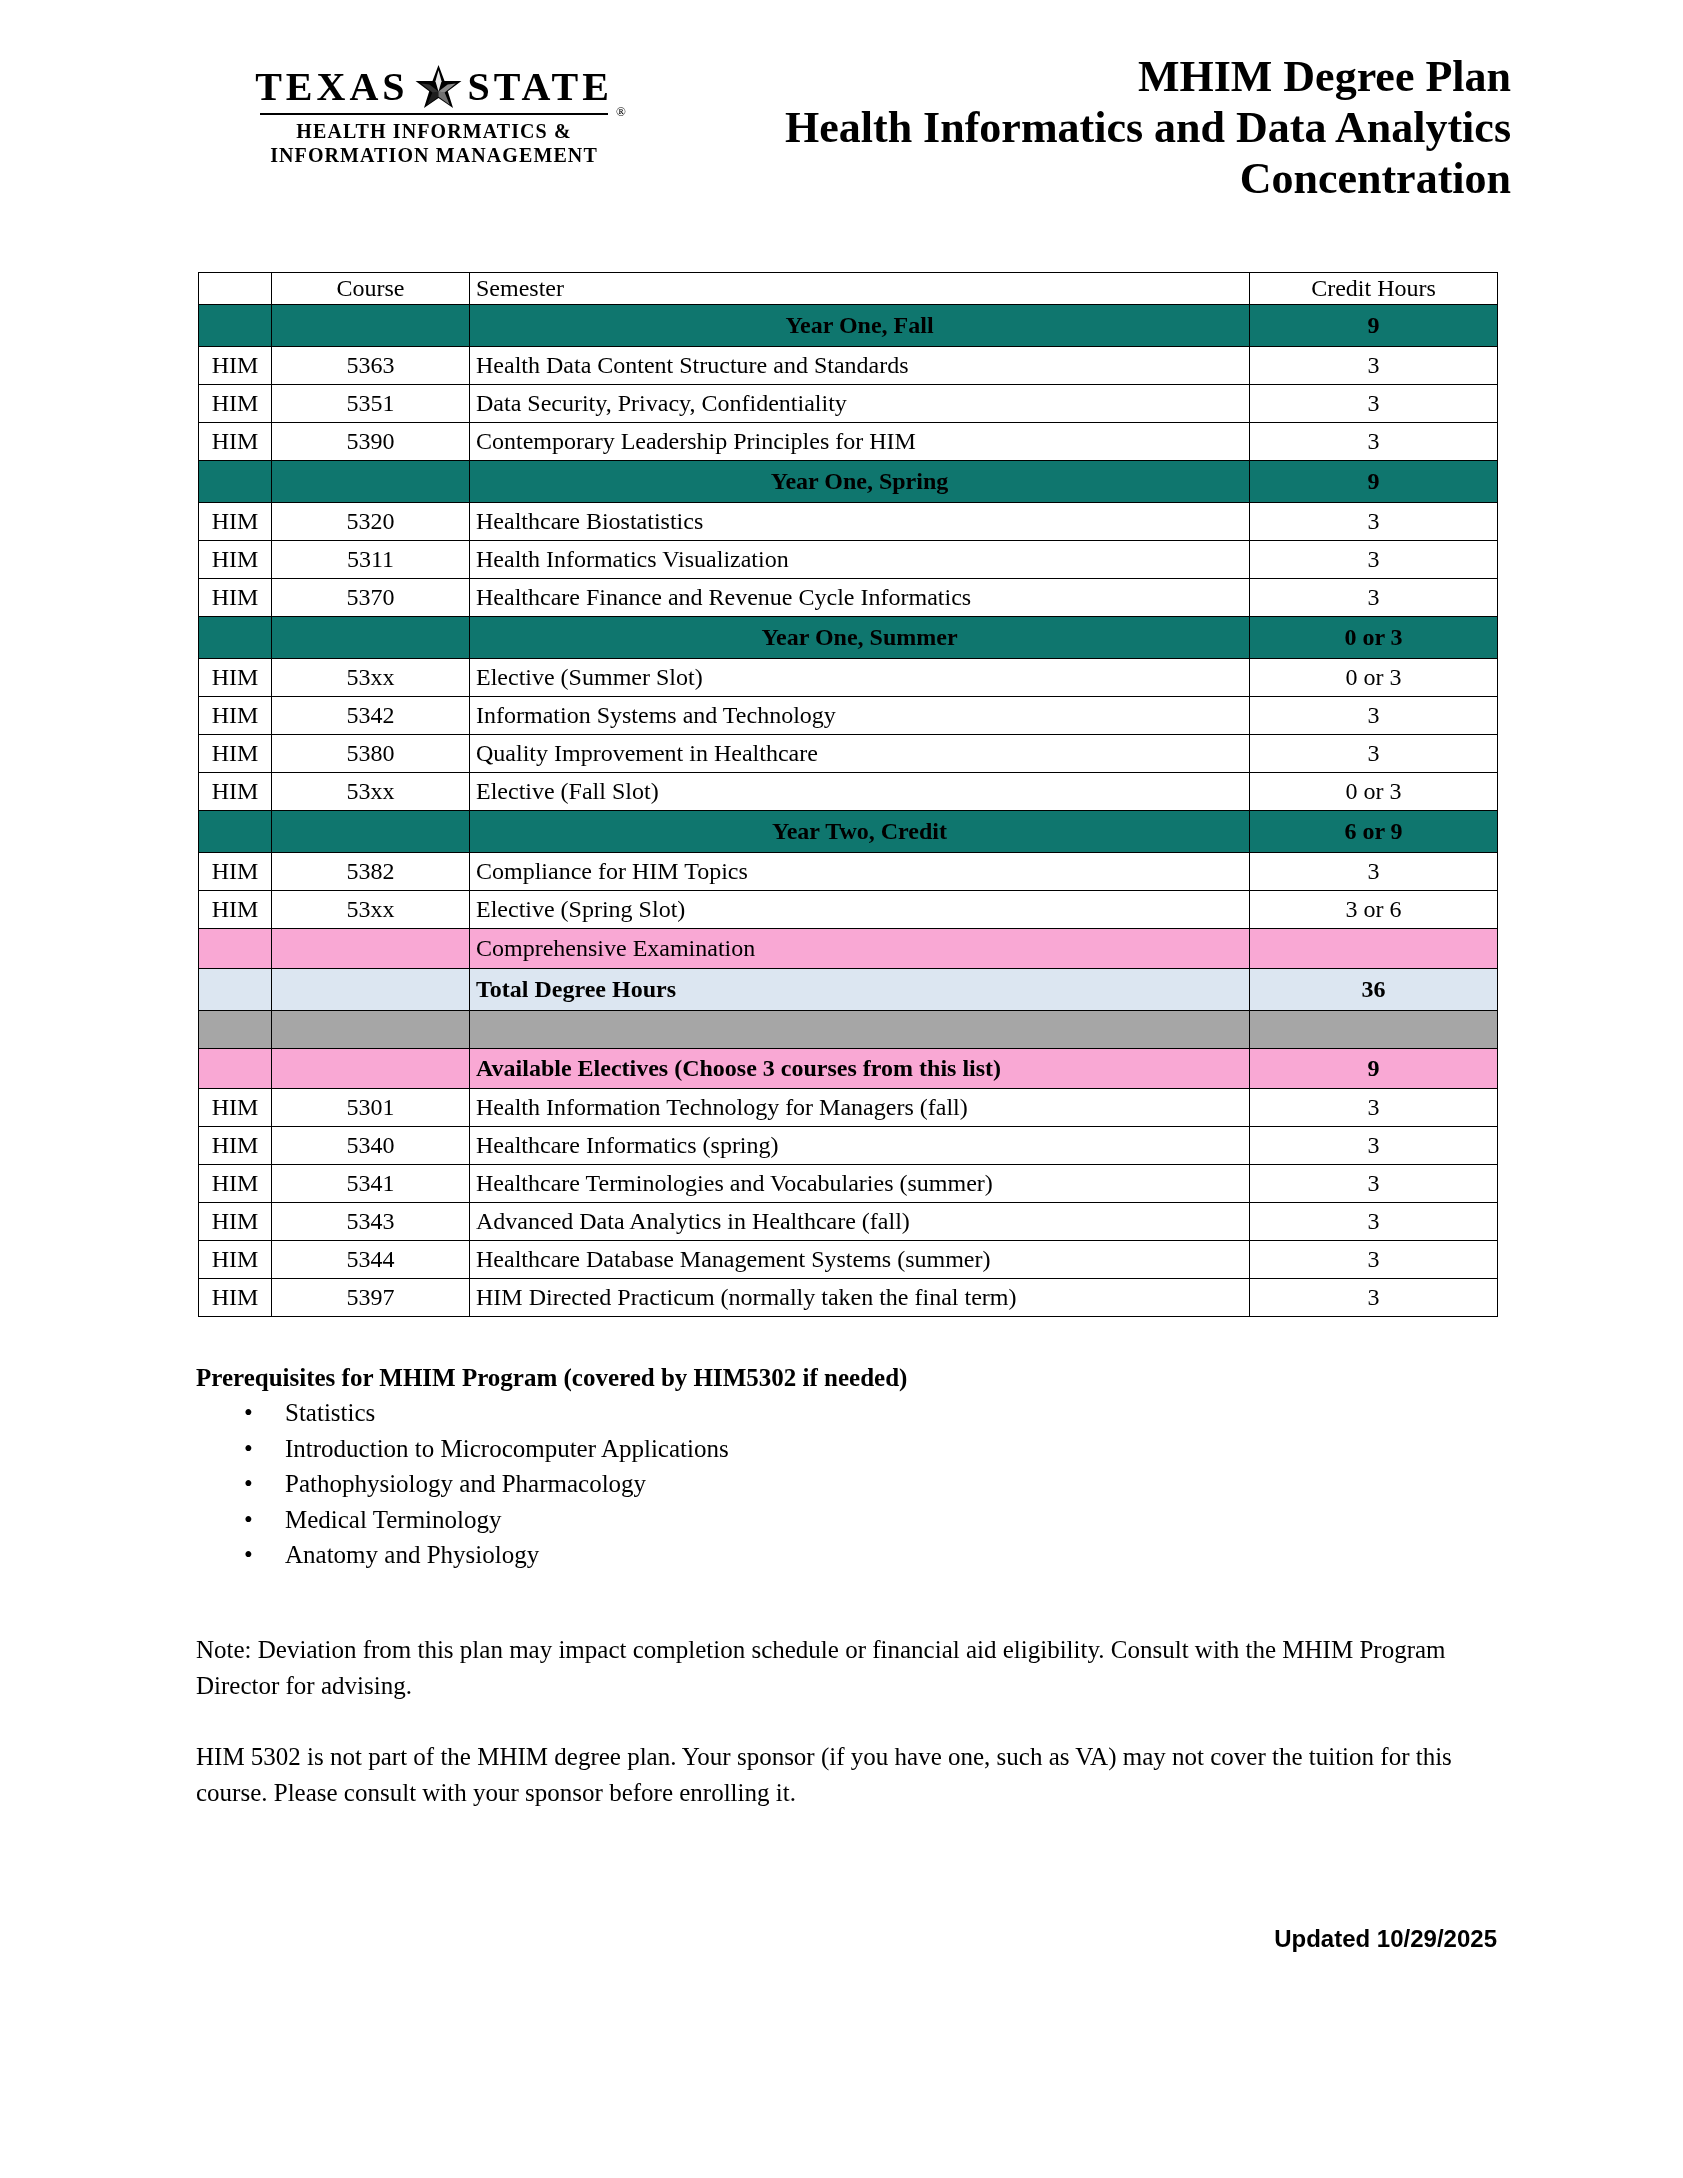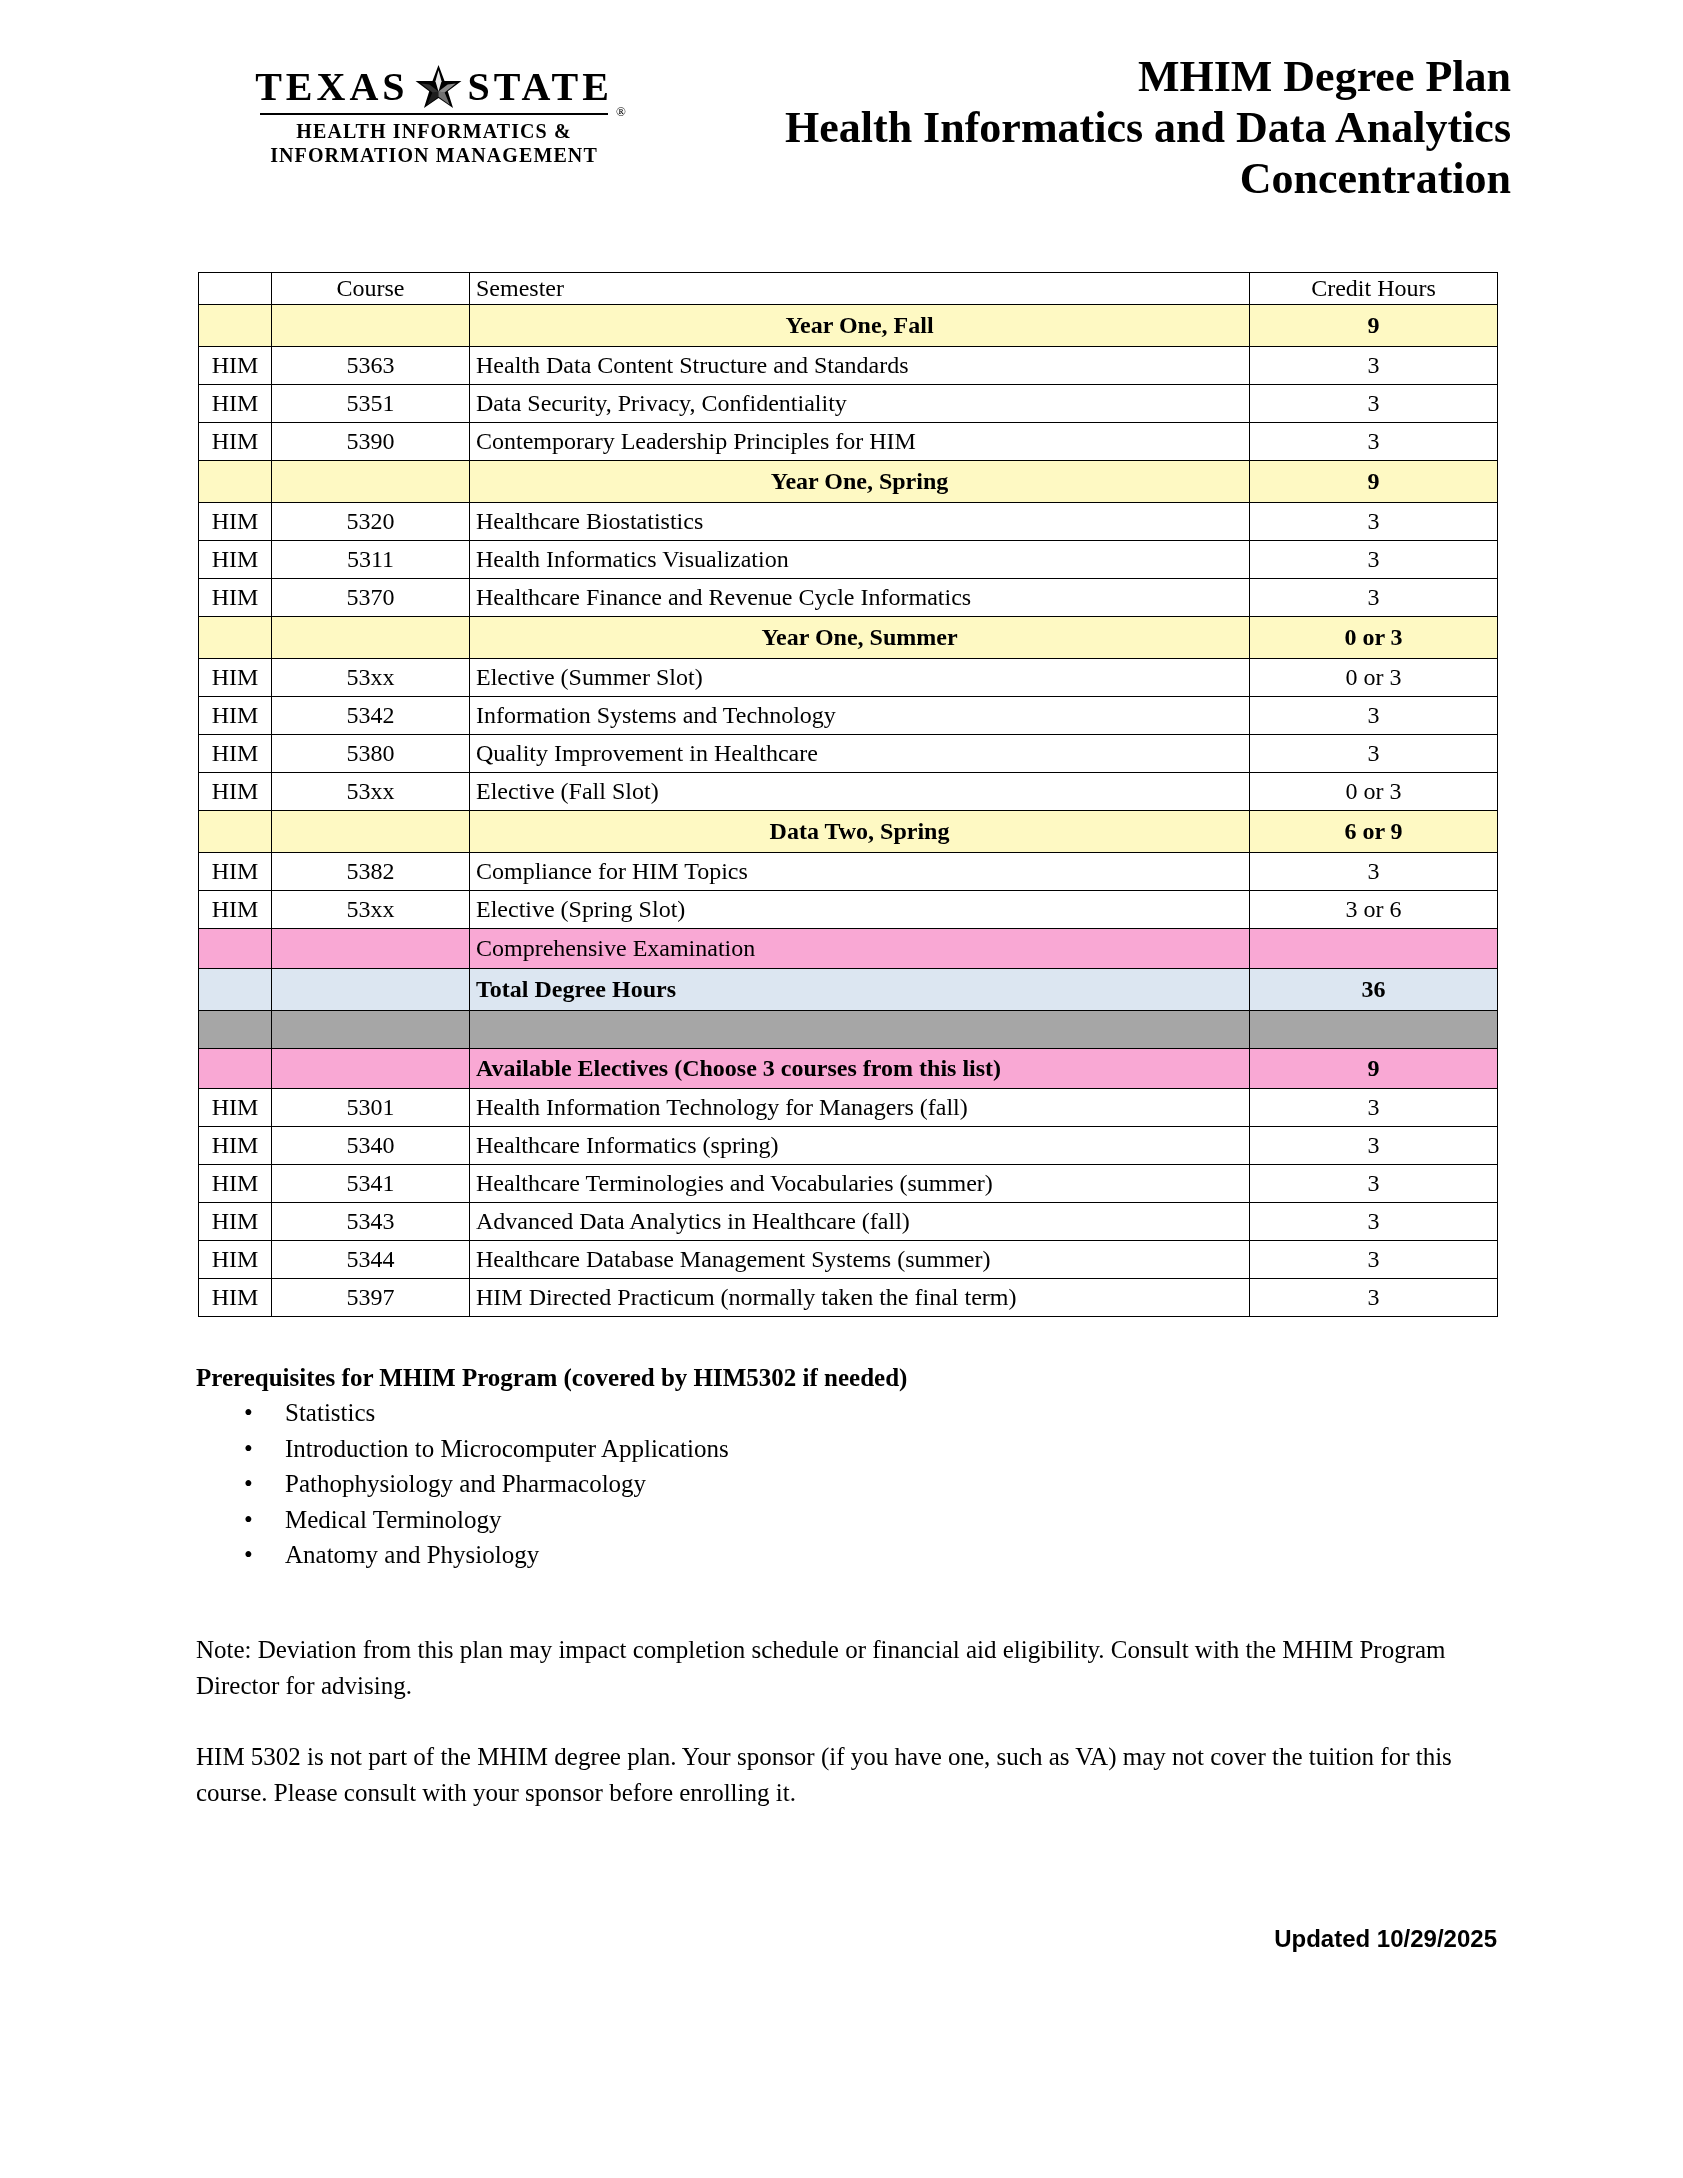--- a/index.html
+++ b/index.html
@@ -108,21 +108,21 @@
   .c-prefix { width: 73px;  text-align: center; }
   .c-num    { width: 198px; text-align: center; }
   .c-title  { width: 780px; text-align: left; padding-left: 9px; }
   .c-hours  { width: 248px; text-align: center; }
 
   thead th { height: 48px; font-weight: 700; text-align: center; }
   th.hdr-course { }
   th.hdr-sem { }
   th.hdr-hours { }
 
-  tr.term td { background: #fef9c3; font-weight: 700; height: 42px; }
+  tr.term td { background: #0f766e; font-weight: 700; height: 42px; }
   tr.term td.c-title { text-align: center; }
 
   tr.course td { background: #ffffff; height: 38px; }
 
   tr.green td { background: #f9a8d4; height: 40px; }
   tr.green td.c-title { text-align: left; font-weight: 400; }
   tr.green.bold td.c-title { font-weight: 700; }
   tr.green.bold td.c-hours { font-weight: 700; }
 
   tr.total td { background: #dce6f1; height: 42px; }
@@ -306,21 +306,21 @@
       </tr>
       <tr class="course">
         <td class="c-prefix">HIM</td>
         <td class="c-num">53xx</td>
         <td class="c-title">Elective (Fall Slot)</td>
         <td class="c-hours">0 or 3</td>
       </tr>
       <tr class="term">
         <td class="c-prefix"></td>
         <td class="c-num"></td>
-        <td class="c-title">Data Two, Spring</td>
+        <td class="c-title">Year Two, Credit</td>
         <td class="c-hours">6 or 9</td>
       </tr>
       <tr class="course">
         <td class="c-prefix">HIM</td>
         <td class="c-num">5382</td>
         <td class="c-title">Compliance for HIM Topics</td>
         <td class="c-hours">3</td>
       </tr>
       <tr class="course">
         <td class="c-prefix">HIM</td>

